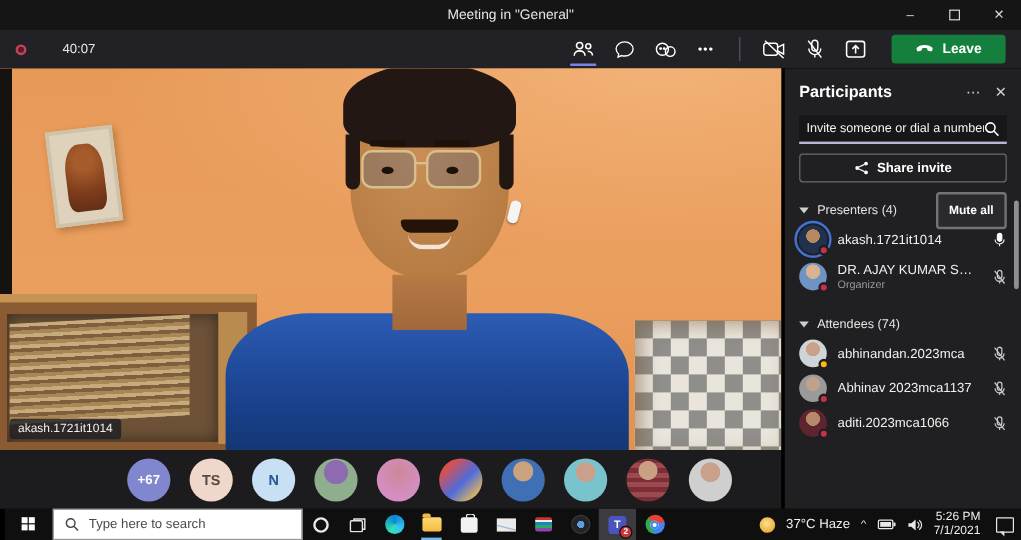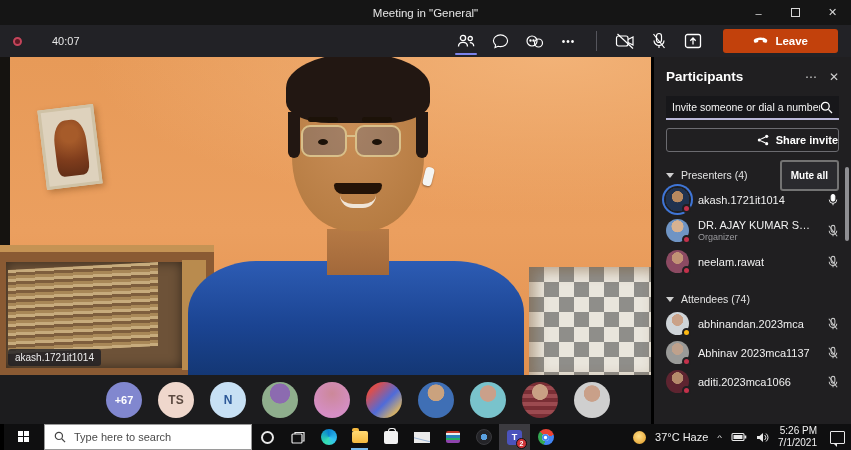--- a/index.html
+++ b/index.html
@@ -16,21 +16,21 @@
   
   .toolbar { height:32px; background:#222226; display:flex; align-items:center; padding:0 13px; }
   .rec { display:flex; align-items:center; gap:8px; }
   .recdot { width:9px; height:9px; border-radius:50%; background:#5c1a24; border:2.5px solid #c4445a; }
   .timer { font-size:11px; color:#e8e8e8;margin-left:22px; }
   .tb-right { margin-left:auto; display:flex; align-items:center; gap:6px; }
   .tbtn { width:28px; height:30px; display:flex; align-items:center; justify-content:center; position:relative; }
   .tbtn.active::after { content:""; position:absolute; bottom:1px; left:3px; right:3px; height:2.5px; border-radius:2px; background:#7b83eb; }
   .tb-more { font-size:10px; letter-spacing:1px; color:#fff; }
   .tb-divider { width:1px; height:20px; background:#55555c; margin:0 8px; }
-  .leave-btn { display:flex; align-items:center; gap:7px; background:#c2410c; border-radius:3px; height:24px; padding:0 30px; margin-left:10px; }
+  .leave-btn { display:flex; align-items:center; gap:7px; background:#15803d; border-radius:3px; height:24px; padding:0 20px; margin-left:10px; }
   .leave-btn span { font-size:11.5px; font-weight:bold; color:#fff; }
 
   
   .content { display:flex; height:367px; background:#000; }
   .stagecol { width:651px; display:flex; flex-direction:column; }
 
   
   .video { position:relative; width:651px; height:318px; overflow:hidden;
            background:
              radial-gradient(130% 90% at 85% 0%, #f2b277 0%, rgba(0,0,0,0) 55%),
@@ -81,21 +81,21 @@
   .ph8 { background:radial-gradient(circle at 50% 32%, #8a5a3b 26%, #d9c49a 28%); margin-left:46px; }
 
   
   .panel { width:197px; margin-left:3px; background:#201f21; position:relative; padding:12px 12px 0 12px; overflow:hidden; }
   .p-head { display:flex; align-items:center; }
   .p-title { font-size:13.5px; font-weight:bold; }
   .p-head-ic { margin-left:auto; display:flex; gap:12px; color:#d0d0d0; font-size:12px; }
   .invite { margin-top:12px; height:24px; background:#17171a; border-bottom:2px solid #b9b7d8; display:flex; align-items:center; padding:0 6px; }
   .invite input { flex:1; min-width:0; background:transparent; border:none; outline:none; color:#fff; font-size:10.5px; font-family:"Liberation Sans",sans-serif; }
   .invite input::placeholder { color:#fff; opacity:.95; }
-  .share-btn { margin-top:8px; height:24px; border:1px solid #6b6b70; border-radius:3px; display:flex; align-items:center; justify-content:flex-end; gap:7px; }
+  .share-btn { margin-top:8px; height:24px; border:1px solid #6b6b70; border-radius:3px; display:flex; align-items:center; justify-content:center; gap:7px; }
   .share-btn span { font-size:11px; font-weight:bold; }
   .sect { display:flex; align-items:center; margin-top:13px; height:20px; }
   .caret { width:0; height:0; border-left:4px solid transparent; border-right:4px solid transparent; border-top:5px solid #cfcfcf; margin-right:7px; }
   .sect-label { font-size:10.5px; color:#e3e3e3; }
   .muteall { margin-left:auto; border:2px solid #737373; border-radius:3px; padding:8px 9px; font-size:10px; font-weight:bold; color:#fff; background:#2a2a2e; }
   .prow { display:flex; align-items:center; height:29px; gap:9px; }
   .prow.two { height:33px; }
   .pav { position:relative; width:23px; height:23px; border-radius:50%; flex:0 0 auto; }
   .pav.ring { box-shadow:0 0 0 2px #1f1f21, 0 0 0 4px #3f75d6; }
   .pav .st { position:absolute; right:-2px; bottom:-2px; width:9px; height:9px; border-radius:50%; border:2px solid #201f21; }
@@ -326,34 +326,20 @@
       </span>
       <span class="pmic">
           <svg width="12" height="14" viewBox="0 0 16 18" fill="none" stroke="#c8c8c8" stroke-width="1.4">
             <rect x="5.5" y="1.5" width="5" height="9" rx="2.5"></rect>
             <path d="M3 8.5a5 5 0 0 0 10 0"></path>
             <line x1="8" y1="13.5" x2="8" y2="16"></line>
             <line x1="2.5" y1="2" x2="13.5" y2="16"></line>
           </svg>
         </span>
     </div>
-    <div class="prow">
-      <span class="pav pa4">
-          <span class="st busy"></span>
-        </span>
-      <span class="pname">neelam.rawat</span>
-      <span class="pmic">
-          <svg width="12" height="14" viewBox="0 0 16 18" fill="none" stroke="#c8c8c8" stroke-width="1.4">
-            <rect x="5.5" y="1.5" width="5" height="9" rx="2.5"></rect>
-            <path d="M3 8.5a5 5 0 0 0 10 0"></path>
-            <line x1="8" y1="13.5" x2="8" y2="16"></line>
-            <line x1="2.5" y1="2" x2="13.5" y2="16"></line>
-          </svg>
-        </span>
-    </div>
 
     <div class="sect">
       <span class="caret"></span>
       <span class="sect-label">Attendees (74)</span>
     </div>
 
     <div class="prow">
       <span class="pav pa5">
           <span class="st away"></span>
         </span>

